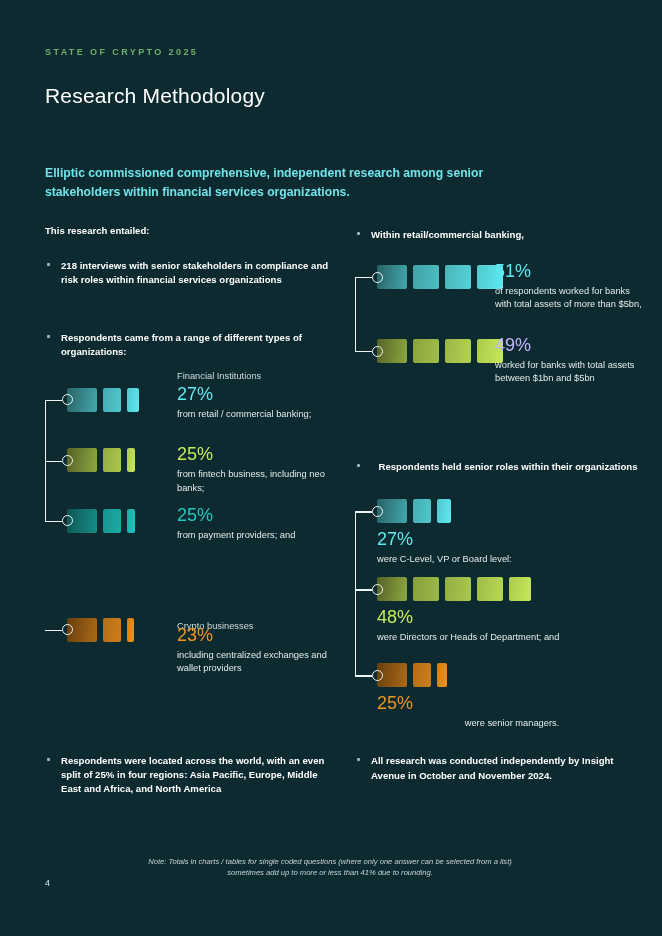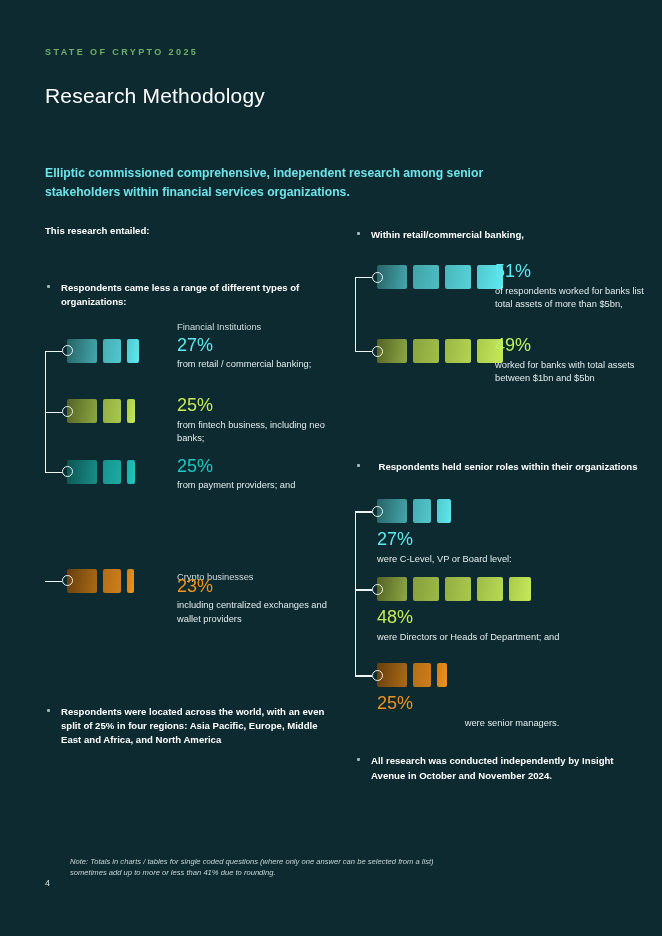--- a/index.html
+++ b/index.html
@@ -55,40 +55,44 @@
   }
   .blocks { display:flex; align-items:center; gap:6px; height:24px; }
   .blk { height:24px; border-radius:2px; }
 
   .label-cap { font-size:9.3px; color:#cfdcdd; line-height:1.4; }
   .pct { font-size:18px; font-weight:400; line-height:1.15; }
   .desc { font-size:9.3px; color:#e3eceb; line-height:1.45; font-weight:400; }
 
   
   .note {
-    position:absolute; left:70px; top:856px; width:520px; text-align:left;
+    position:absolute; left:70px; top:856px; width:520px; text-align:center;
     font-size:7.6px; font-style:italic; color:#c6d4d5; line-height:1.5;
   }
   .pageno { position:absolute; left:45px; top:878px; font-size:9px; color:#d7e2e2; }
 </style>
 </head>
 <body>
 
 <div class="kicker">STATE OF CRYPTO 2025</div>
 <h1 class="page-title">Research Methodology</h1>
 <div class="lede">Elliptic commissioned comprehensive, independent research among senior stakeholders within financial services organizations.</div>
 
 <div class="col-left">
 
   <div class="plain">This research entailed:</div>
 
+  <div class="bullet" style="margin-top:21px;">
+    <span class="dot"></span>
+    <span>218 interviews with senior stakeholders in compliance and risk roles within financial services organizations</span>
+  </div>
 
   <div class="bullet" style="margin-top:43px;">
     <span class="dot"></span>
-    <span>Respondents came less a range of different types of organizations:</span>
+    <span>Respondents came from a range of different types of organizations:</span>
   </div>
 
   <div class="group" style="margin-top:29px; height:175px;">
     <div class="bracket" style="top:12px; height:121px;"></div>
     <div class="stub" style="top:12px;"></div>
     <div class="stub" style="top:73px;"></div>
     <div class="stub" style="top:133px;"></div>
 
     <div class="label-cap" style="position:absolute; left:132px; top:-18px;">Financial Institutions</div>
 
@@ -175,33 +179,33 @@
         <div style="position: absolute; left: 0px; top: 0px; width: 290px;">
           <div class="marker" style="left: 17px; top: 6.5px;"></div>
           <div class="blocks" style="position: absolute; left: 22px; top: 0px;">
             <div class="blk" style="width: 30px; background: linear-gradient(100deg, rgb(39, 98, 101) 0%, rgb(68, 168, 173) 100%);"></div>
             <div class="blk" style="width: 26px; background: linear-gradient(100deg, rgb(66, 163, 168) 0%, rgb(76, 190, 195) 100%);"></div>
             <div class="blk" style="width: 26px; background: linear-gradient(100deg, rgb(73, 182, 187) 0%, rgb(85, 211, 218) 100%);"></div>
             <div class="blk" style="width: 26px; background: linear-gradient(100deg, rgb(81, 200, 206) 0%, rgb(94, 233, 240) 100%);"></div>
           </div>
           <div style="position: absolute; left: 140px; top: -4px; width: 150px;">
             <div class="pct" style="color: rgb(94, 233, 240);">51%</div>
-            <div class="desc" style="margin-top: 3px;">of respondents worked for banks list total assets of more than $5bn,</div>
+            <div class="desc" style="margin-top: 3px;">of respondents worked for banks with total assets of more than $5bn,</div>
           </div>
         </div>
         <div style="position: absolute; left: 0px; top: 74px; width: 290px;">
           <div class="marker" style="left: 17px; top: 6.5px;"></div>
           <div class="blocks" style="position: absolute; left: 22px; top: 0px;">
             <div class="blk" style="width: 30px; background: linear-gradient(100deg, rgb(83, 98, 38) 0%, rgb(143, 168, 65) 100%);"></div>
             <div class="blk" style="width: 26px; background: linear-gradient(100deg, rgb(138, 164, 63) 0%, rgb(161, 190, 73) 100%);"></div>
             <div class="blk" style="width: 26px; background: linear-gradient(100deg, rgb(154, 182, 70) 0%, rgb(180, 212, 82) 100%);"></div>
             <div class="blk" style="width: 26px; background: linear-gradient(100deg, rgb(170, 201, 77) 0%, rgb(198, 234, 90) 100%);"></div>
           </div>
           <div style="position: absolute; left: 140px; top: -4px; width: 150px;">
-            <div class="pct" style="color: #bef264;">49%</div>
+            <div class="pct" style="color: #c4b5fd;">49%</div>
             <div class="desc" style="margin-top: 3px;">worked for banks with total assets between $1bn and $5bn</div>
           </div>
         </div>
       </div>
   </div>
 
   <div class="bullet" style="margin-top:55px;text-align:center;">
     <span class="dot"></span>
     <span>Respondents held senior roles within their organizations</span>
   </div>

